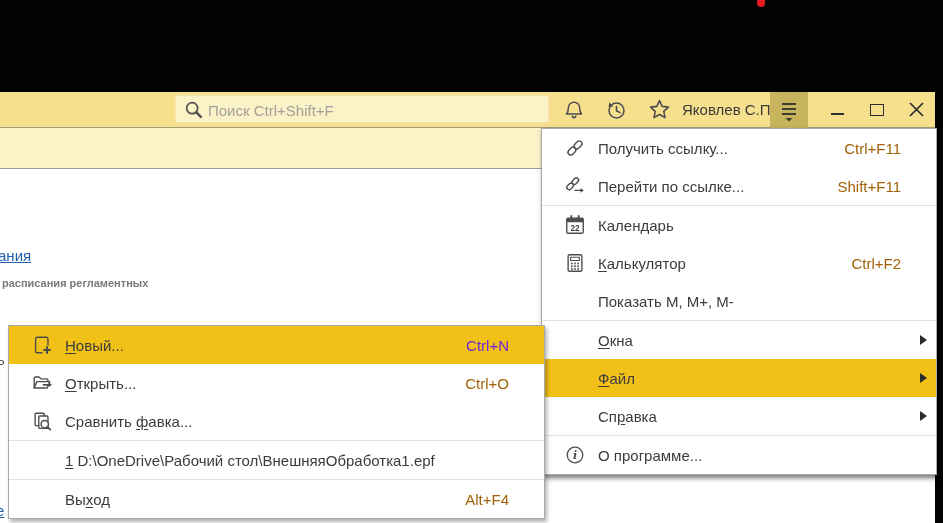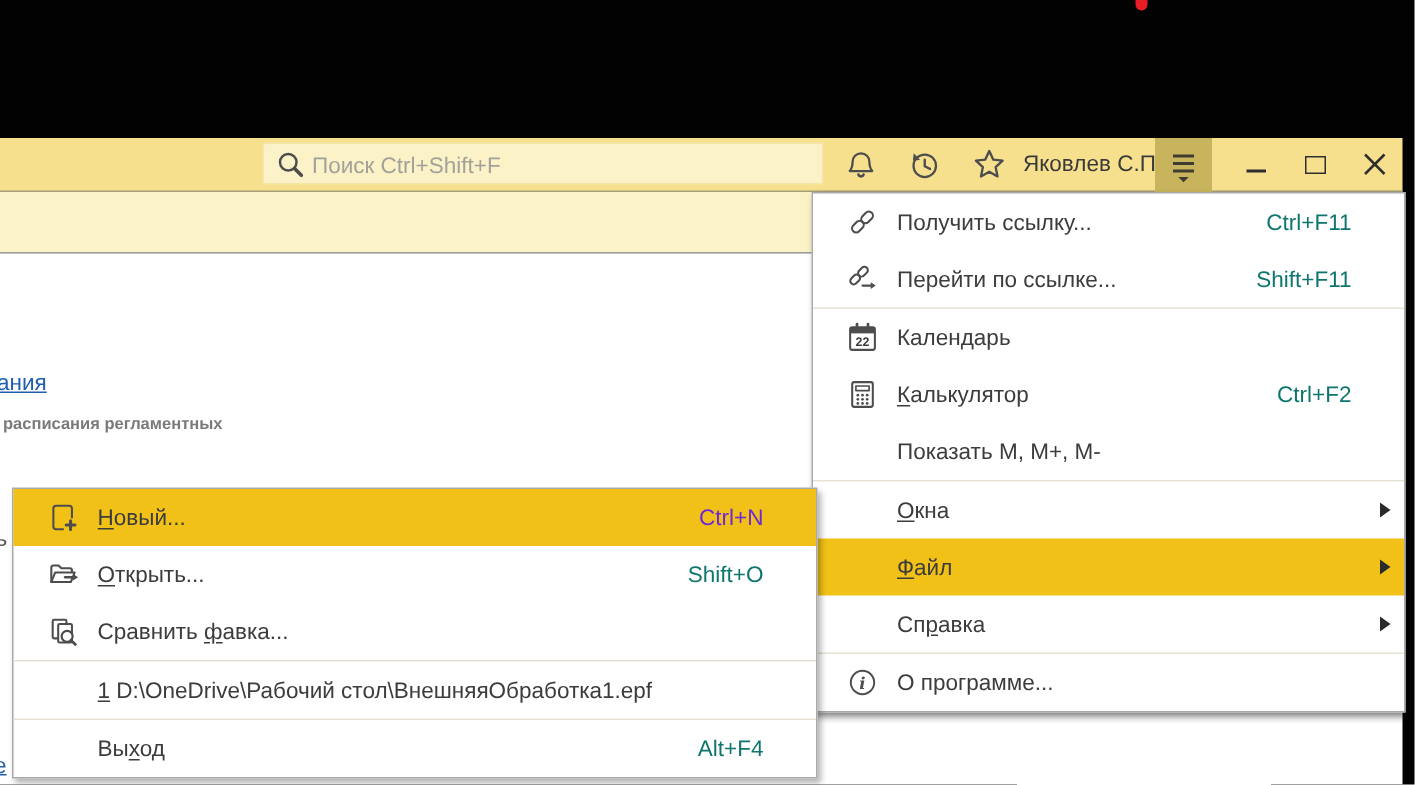--- a/index.html
+++ b/index.html
@@ -36,21 +36,21 @@
 
   
   .menu{background:#fff;border:1px solid #a9a9a9;box-sizing:border-box;}
   .main-menu{left:541px;top:128px;width:396px;box-shadow:2px 3px 5px rgba(0,0,0,0.55);}
   .sub-menu{left:8px;top:325px;width:537px;box-shadow:2px 3px 4px rgba(0,0,0,0.3);}
   .m-row{display:flex;align-items:center;height:38px;font-size:15px;color:#3c3c3c;cursor:pointer;}
   .m-row.hl{background:#f2c117;}
   .m-icon{flex:none;width:22px;height:22px;margin-left:22px;margin-right:12px;display:flex;align-items:flex-end;justify-content:center;}
   .m-label{flex:1;white-space:nowrap;overflow:hidden;}
   .mn{text-decoration:underline;text-underline-offset:2px;}
-  .m-short{flex:none;color:#0f766e;margin-right:6px;}
+  .m-short{flex:none;color:#a16207;margin-right:6px;}
   .m-row.hl .m-short{color:#6d28d9;}
   .m-arrow{flex:none;width:20px;display:flex;justify-content:flex-end;padding-right:9px;}
   .tri{width:0;height:0;border-top:5px solid transparent;border-bottom:5px solid transparent;border-left:7px solid #2b2b2b;}
   .m-sep{height:0;border-top:1px solid #e5e1d3;}
   svg.icn{stroke:#4d4d4d;fill:none;stroke-width:1.5;stroke-linecap:round;stroke-linejoin:round;}
 </style>
 </head>
 <body>
 
 <div class="abs red-dot"></div>
@@ -256,21 +256,21 @@
   <div class="m-row">
     <span class="m-icon">
       <svg class="icn" width="22" height="22" viewBox="0 0 24 24">
         <path d="M3.5 17.5 V7 Q3.5 5.5 5 5.5 H8.8 L10.8 7.5 H17 Q18.5 7.5 18.5 9 V10.5" fill="none"></path>
         <path d="M3.5 17.5 L6.3 10.5 H20.5 L17.7 17.5 Z" fill="#fff"></path>
         <path d="M13.5 14 H19.5" stroke-width="1.8"></path>
         <polygon points="19.3,11.6 23,14 19.3,16.4" fill="#4d4d4d" stroke="none"></polygon>
       </svg>
     </span>
     <span class="m-label"><span></span><span class="mn">О</span><span>ткрыть...</span></span>
-    <span class="m-short">Shift+O</span>
+    <span class="m-short">Ctrl+O</span>
     <span class="m-arrow"></span>
   </div>
 
   <div class="m-row">
     <span class="m-icon">
       <svg class="icn" width="22" height="22" viewBox="0 0 24 24">
         <rect x="4.5" y="3.5" width="10" height="13.5" rx="1"></rect>
         <rect x="8.5" y="6.5" width="10" height="13.5" rx="1" fill="#fff"></rect>
         <circle cx="15" cy="15.5" r="4" fill="#fff" stroke-width="1.6"></circle>
         <line x1="17.8" y1="18.3" x2="21" y2="21.5" stroke-width="2"></line>

